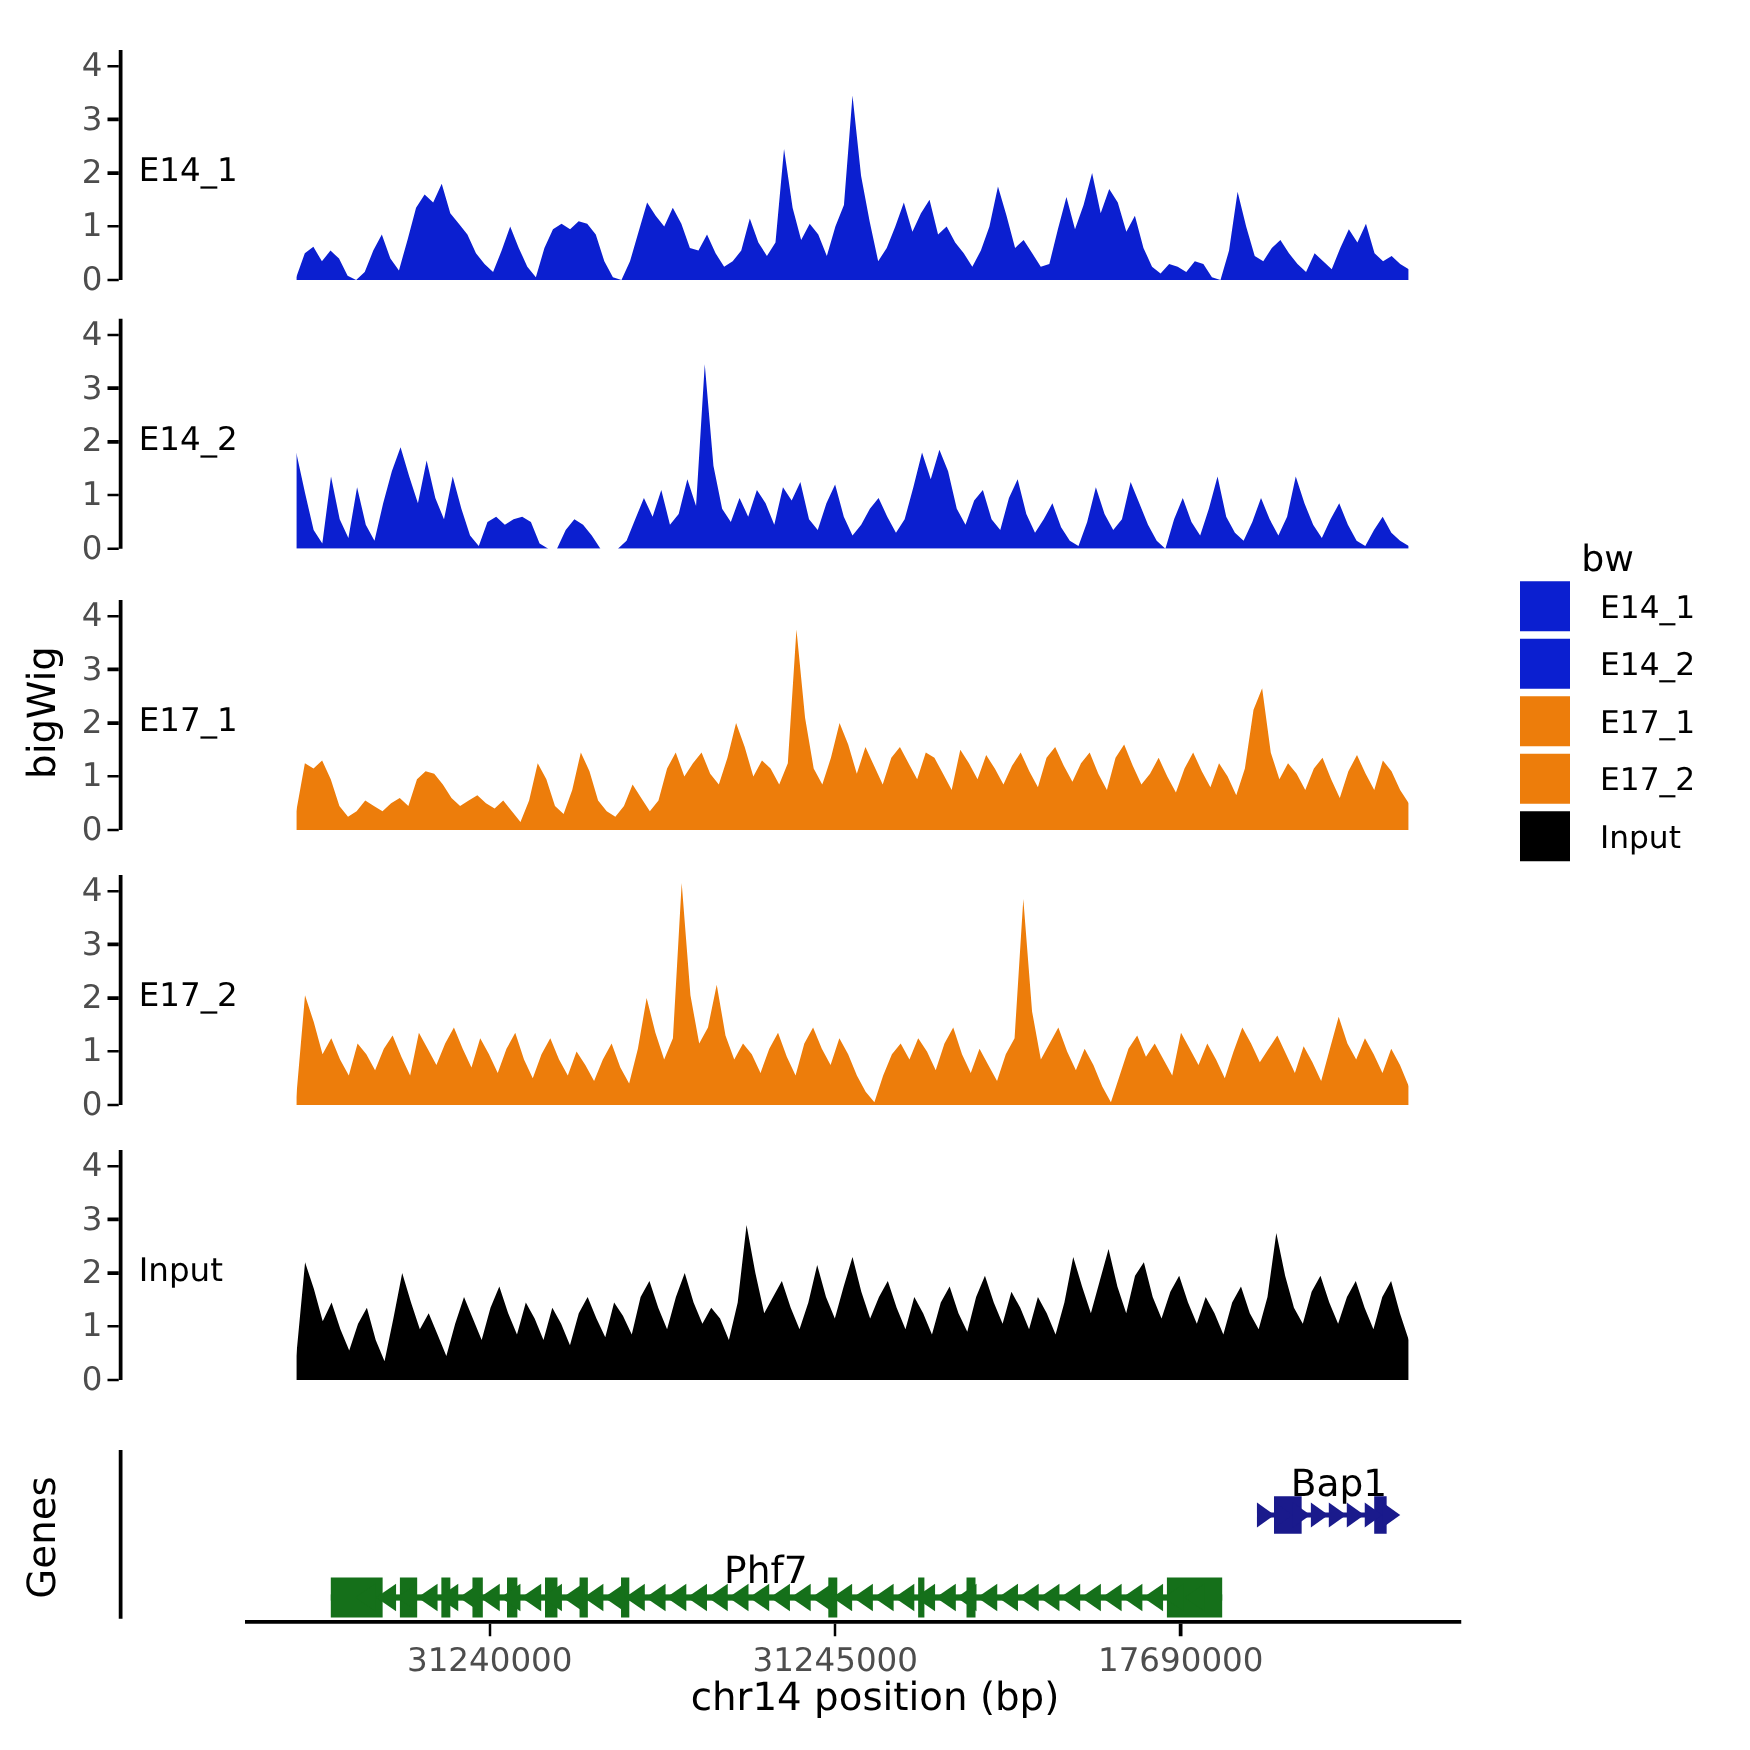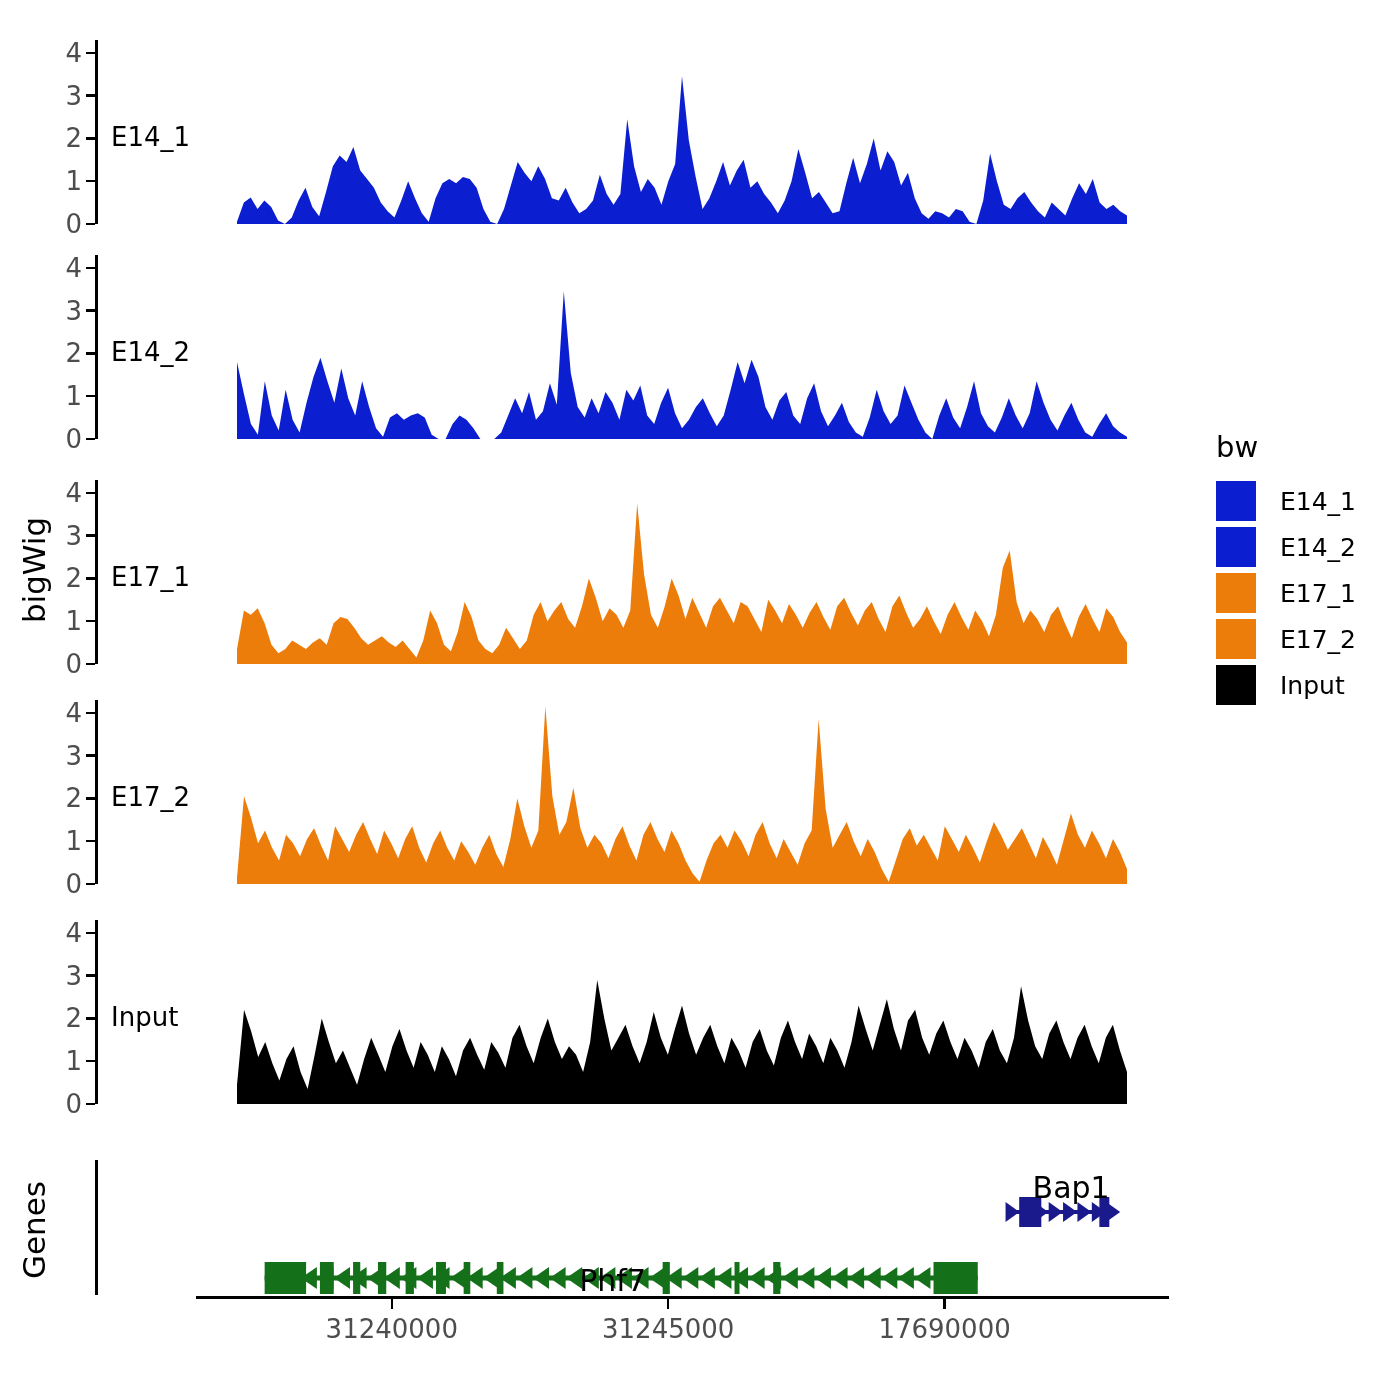--- a/index.html
+++ b/index.html
@@ -37,21 +37,21 @@
 
   
   .xaxis-line{position:absolute;height:3px;background:#000;}
   .xtick{position:absolute;width:2.5px;height:10px;background:#000;}
   .xticklabel{position:absolute;font-size:26px;color:#4d4d4d;
     transform:translateX(-50%);white-space:nowrap;}
   .xtitle{position:absolute;width:100%;text-align:center;font-size:31px;color:#000;}
 
   
   .legend{position:absolute;left:1216px;top:430px;}
-  .legend-title{font-size:29px;color:#000;margin-bottom:16px;}
+  .legend-title{font-size:29px;color:#000;text-align:center;}
   .legend-item{display:flex;align-items:center;height:42px;margin-bottom:4px;}
   .legend-key{width:40px;height:40px;flex:none;}
   .legend-label{font-size:25px;color:#000;margin-left:24px;white-space:nowrap;}
 </style>
 </head>
 <body>
 
 <div id="root">
 
   <div class="ylab-bigwig">
@@ -222,32 +222,33 @@
           <path d="M 749.5465838509316 107 L 733.5465838509316 118 L 749.5465838509316 129 Z" fill="#15701a"></path>
           <path d="M 766.1304347826086 107 L 750.1304347826086 118 L 766.1304347826086 129 Z" fill="#15701a"></path>
           <path d="M 782.7142857142858 107 L 766.7142857142858 118 L 782.7142857142858 129 Z" fill="#15701a"></path>
           <path d="M 799.2981366459628 107 L 783.2981366459628 118 L 799.2981366459628 129 Z" fill="#15701a"></path>
           <path d="M 815.8819875776397 107 L 799.8819875776397 118 L 815.8819875776397 129 Z" fill="#15701a"></path>
           <path d="M 832.4658385093168 107 L 816.4658385093168 118 L 832.4658385093168 129 Z" fill="#15701a"></path>
           <path d="M 849.0496894409938 107 L 833.0496894409938 118 L 849.0496894409938 129 Z" fill="#15701a"></path>
           <path d="M 865.6335403726708 107 L 849.6335403726708 118 L 865.6335403726708 129 Z" fill="#15701a"></path>
         </svg></div>
     <div class="gene-label" id="bap1-label" style="left: 937.553px; top: 10px;">Bap1</div>
-    <div class="gene-label" id="phf7-label" style="left: 484.261px; top: 79px; margin-top: 24px;">Phf7</div>
+    <div class="gene-label" id="phf7-label" style="left: 484.261px; top: 79px;">Phf7</div>
   </div>
 
   <div class="xaxis-line" style="left:196px;top:1296px;width:973px;"></div>
   <div id="xticks">
       <div class="xtick" style="left: 390.533px; top: 1299px;"></div>
       <div class="xticklabel" style="left: 391.783px; top: 1314px; text-align: right;">31240000</div>
       <div class="xtick" style="left: 666.93px; top: 1299px;"></div>
       <div class="xticklabel" style="left: 668.18px; top: 1314px;">31245000</div>
       <div class="xtick" style="left: 943.328px; top: 1299px;"></div>
       <div class="xticklabel" style="left: 944.578px; top: 1314px;">17690000</div>
     </div>
+  <div class="xtitle" style="left:0;top:1340px;">chr14 position (bp)</div>
 
   <div class="legend">
     <div class="legend-title">bw</div>
     <div id="legend-items">
         <div class="legend-item">
           <div class="legend-key" style="background: rgb(11, 31, 208);"></div>
           <div class="legend-label">E14_1</div>
         </div>
         <div class="legend-item">
           <div class="legend-key" style="background: rgb(11, 31, 208);"></div>

